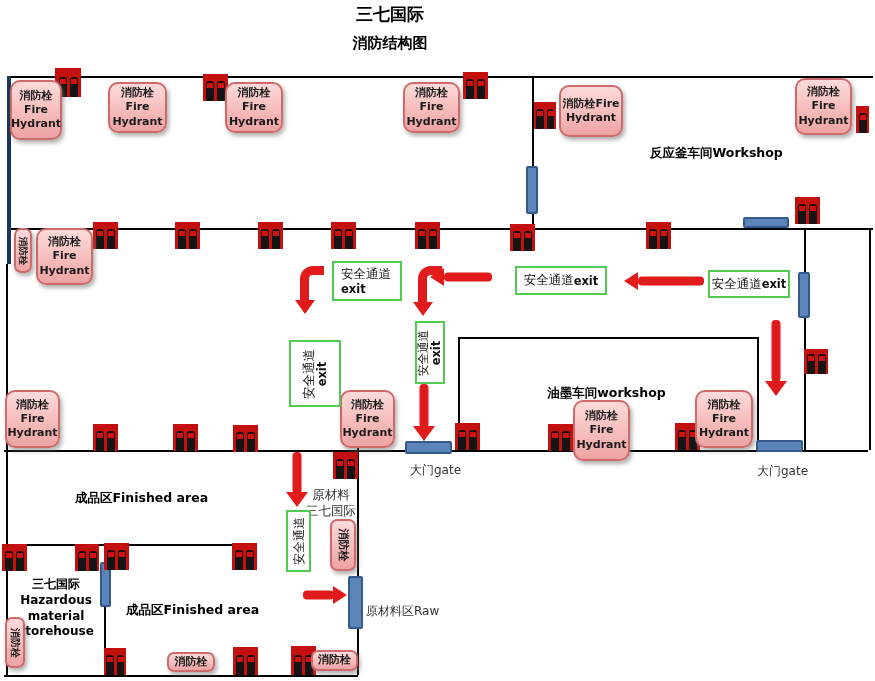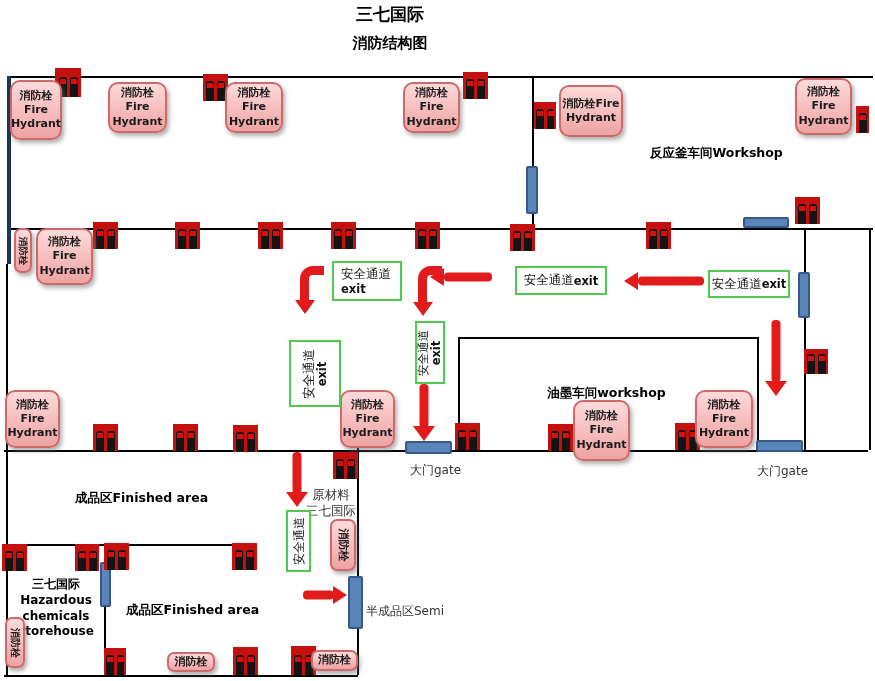--- a/index.html
+++ b/index.html
@@ -73,31 +73,31 @@
   <div class="w v" style="left:104px;top:567px;height:108px;"></div>
   <div class="inner-rect" style="left:458px;top:337px;width:297px;height:113px;"></div>
 
   <div class="albl" style="left:650px;top:145px;">反应釜车间Workshop</div>
   <div class="albl" style="left:458px;top:385px;width:297px;text-align:center;">油墨车间workshop</div>
   <div class="albl" style="left:75px;top:490px;">成品区Finished area</div>
   <div class="albl" style="left:126px;top:602px;">成品区Finished area</div>
   <div class="block-lbl" style="left:10px;top:577px;width:92px;">
     <div>三七国际</div>
     <div>Hazardous</div>
-    <div>chemicals</div>
+    <div>material</div>
     <div>storehouse</div>
   </div>
   <div class="glbl" style="left:306px;top:487px;text-align:center;line-height:1.25;font-size:12.5px;">
     <div>原材料</div>
     <div>三七国际</div>
   </div>
 
   <div class="glbl" style="left:410px;top:462px;">大门gate</div>
   <div class="glbl" style="left:757px;top:463px;">大门gate</div>
-  <div class="glbl" style="left:366px;top:603px;">半成品区Semi</div>
+  <div class="glbl" style="left:366px;top:603px;">原材料区Raw</div>
 
   <div class="gate" style="left:526px;top:166px;width:12px;height:48px;"></div>
   <div class="gate" style="left:743px;top:217px;width:46px;height:11px;"></div>
   <div class="gate" style="left:798px;top:272px;width:12px;height:46px;"></div>
   <div class="gate" style="left:405px;top:441px;width:47px;height:13px;"></div>
   <div class="gate" style="left:756px;top:440px;width:47px;height:12px;"></div>
   <div class="gate" style="left:100px;top:562px;width:11px;height:45px;"></div>
   <div class="gate" style="left:348px;top:576px;width:15px;height:53px;"></div>
 
   <div class="fh" style="left:55px;top:68px;width:26px;height:29px;">

